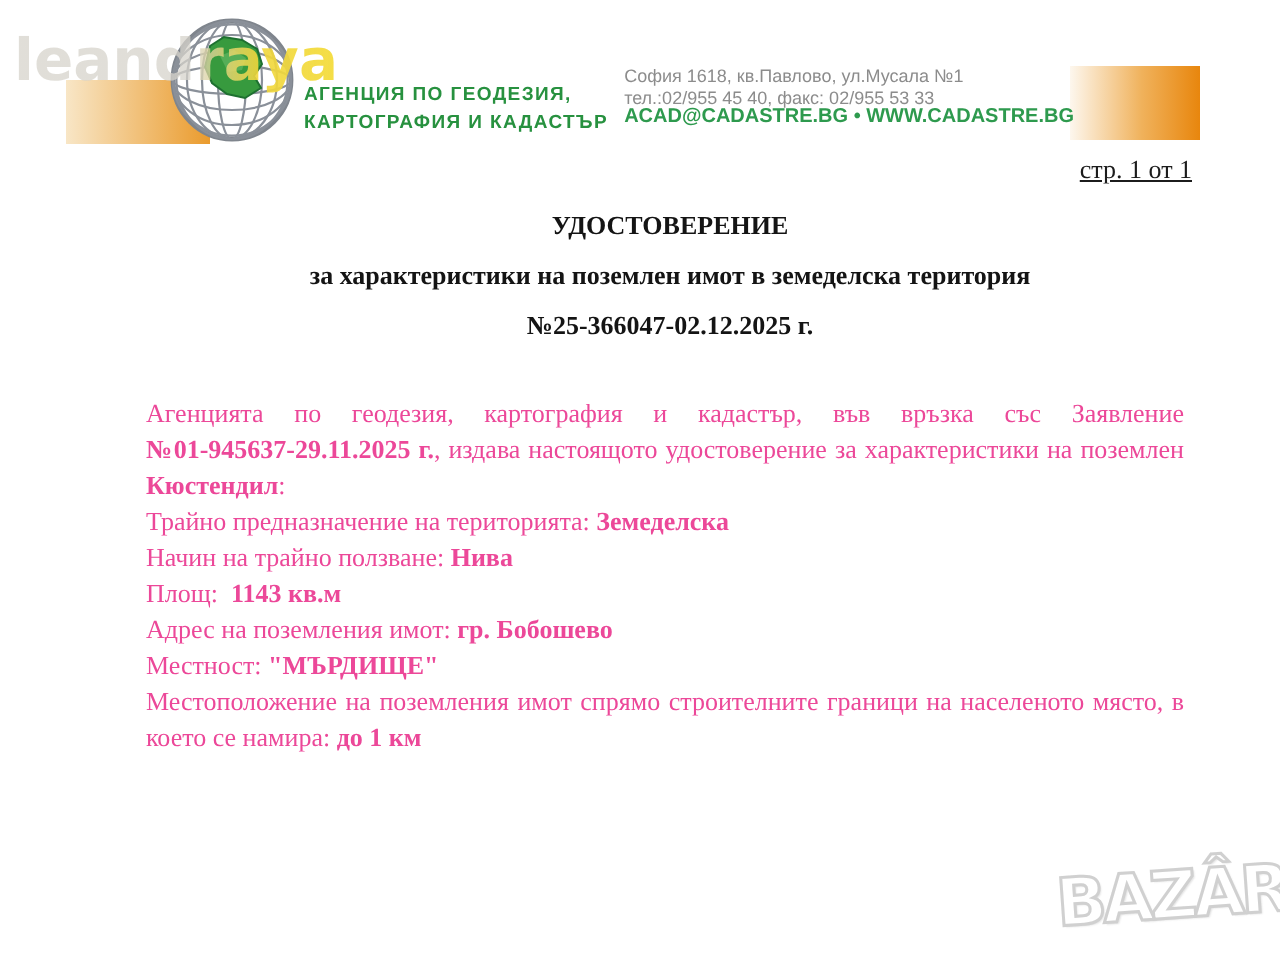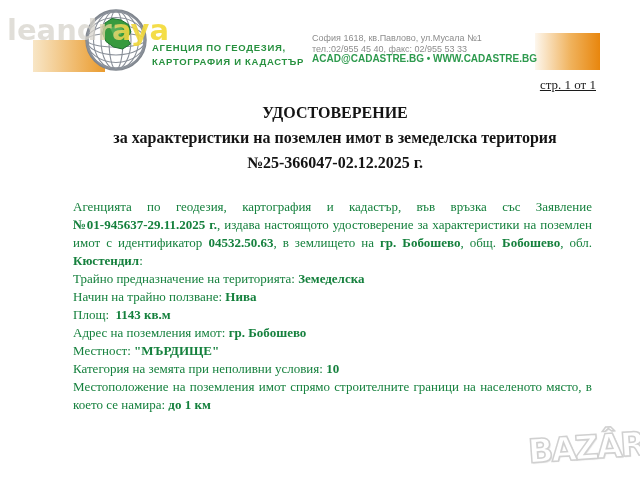--- a/index.html
+++ b/index.html
@@ -28,27 +28,27 @@
     font-family:"Liberation Sans", sans-serif; font-size:9px; line-height:10.5px; color:#8c8c8c;
   }
   .contact .email { color:#2e9a4e; font-weight:bold; font-size:10px; }
   
   .page-number {
     position:absolute; right:44px; top:77px; font-size:13px; color:#1c1c1c;text-decoration:underline;
   }
   
   .title-block {
     position:absolute; left:40px; top:104px; width:590px; text-align:center;
-    font-weight:bold; font-size:16px; color:#141414;
+    font-weight:bold; font-size:13px; color:#141414;
   }
   .title-block .t-line { line-height:18px; margin-bottom:7px; }
   
   .doc-body {
     position:absolute; left:73px; top:198px; width:519px;
-    font-size:13px; line-height:18px; color:#15803d;
+    font-size:13px; line-height:18px; color:#ec4899;
   }
   .body-line { min-height:18px; }
   .body-line.justify { text-align:justify; text-align-last:justify; }
   .body-line b { font-weight:bold; }
   
   .wm-top-left {
     position:absolute; left:7px; top:13px; z-index:3;
     font-family:"DejaVu Sans", sans-serif; font-weight:bold; font-size:29px;
     background:linear-gradient(90deg, rgba(214,211,203,0.75) 0%, rgba(214,211,203,0.75) 55%, rgba(240,214,60,0.9) 75%, rgba(244,220,60,0.95) 100%);
     -webkit-background-clip:text; background-clip:text; color:transparent;
@@ -99,28 +99,26 @@
 
   <div class="title-block">
     <div class="t-line">УДОСТОВЕРЕНИЕ</div>
     <div class="t-line">за характеристики на поземлен имот в земеделска територия</div>
     <div class="t-line">№25-366047-02.12.2025 г.</div>
   </div>
 
   <div class="doc-body">
       <div class="body-line justify"><span>Агенцията по геодезия, картография и кадастър, във връзка със Заявление</span></div>
       <div class="body-line justify"><b>№01-945637-29.11.2025 г.</b><span>, издава настоящото удостоверение за характеристики на поземлен</span></div>
-      <div class="body-line justify"><span>имот с идентификатор </span><b>04532.50.63</b><span>, в землището на </span><b>гр. Бобошево</b><span>, общ. </span><b>Бобошево</b><span>, обл.</span></div>
       <div class="body-line"><b>Кюстендил</b><span>:</span></div>
       <div class="body-line"><span>Трайно предназначение на територията: </span><b>Земеделска</b></div>
       <div class="body-line"><span>Начин на трайно ползване: </span><b>Нива</b></div>
       <div class="body-line"><span>Площ:&nbsp; </span><b>1143 кв.м</b></div>
       <div class="body-line"><span>Адрес на поземления имот: </span><b>гр. Бобошево</b></div>
       <div class="body-line"><span>Местност: </span><b>"МЪРДИЩЕ"</b></div>
-      <div class="body-line"><span>Категория на земята при неполивни условия: </span><b>10</b></div>
       <div class="body-line justify"><span>Местоположение на поземления имот спрямо строителните граници на населеното място, в</span></div>
       <div class="body-line"><span>което се намира: </span><b>до 1 км</b></div>
     </div>
 
   <div class="wm-top-left">leandraya</div>
   <div class="wm-bottom-right">BAZÂR</div>
 
 </div>
 
 </body></html>

